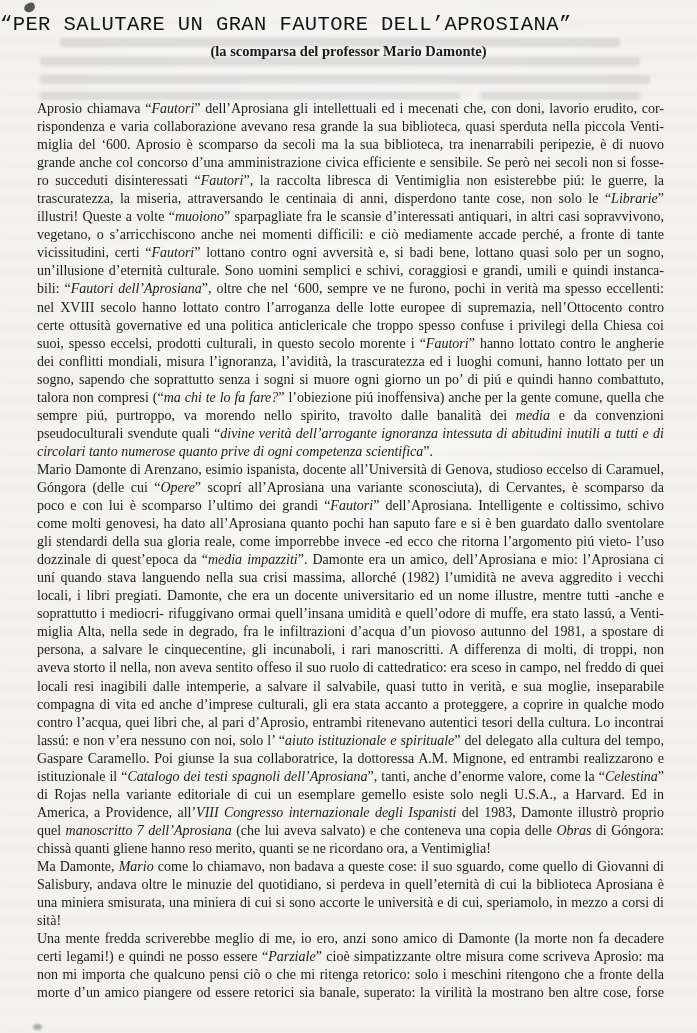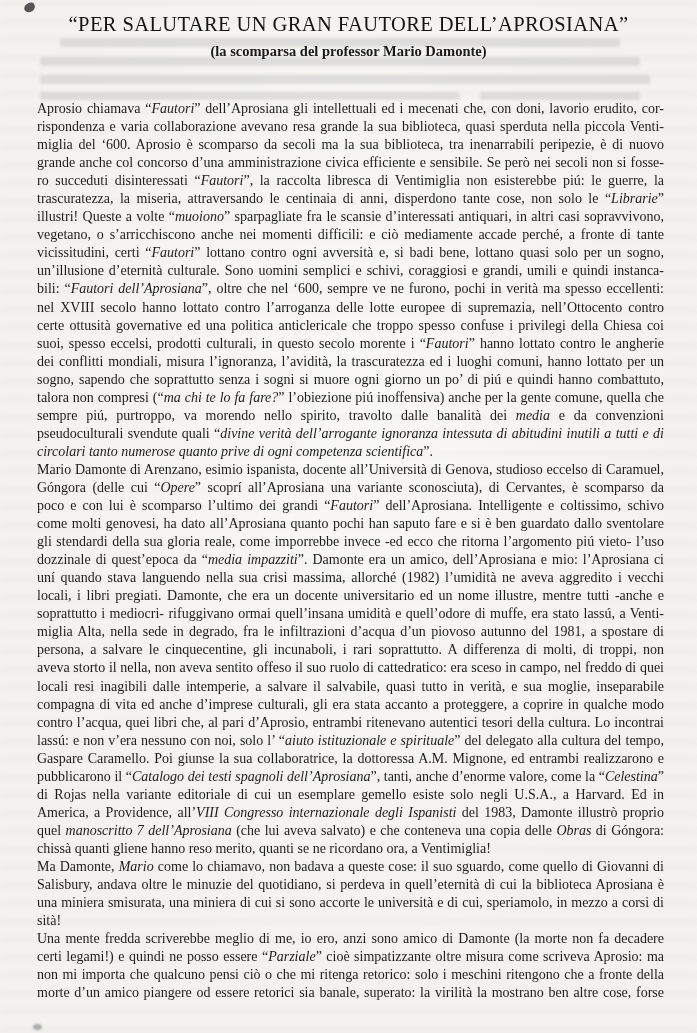--- a/index.html
+++ b/index.html
@@ -12,25 +12,25 @@
     color: #1b1b1b;
   }
   .page {
     position: absolute; inset: 0;
     background:
       radial-gradient(ellipse at 50% 40%, rgba(255,255,255,0.5) 0%, rgba(255,255,255,0) 70%),
       #f3f2ef;
   }
   .title {
     position: absolute; top: 13px; left: 0; right: 0;
-    text-align: center;
     font-size: 20.5px;
     letter-spacing: 0.4px;
     color: #141414;
     white-space: nowrap;
+    font-family: Liberation Mono, monospace;
   }
   .subtitle {
     position: absolute; top: 43px; left: 0; right: 0;
     text-align: center;
     font-size: 14.5px;
     font-weight: bold;
     color: #1a1a1a;
   }
   .body-text {
     position: absolute; top: 100px; left: 37px;
@@ -128,28 +128,28 @@
         <div class="line"><span>Mario Damonte di Arenzano, esimio ispanista, docente all’Università di Genova, studioso eccelso di Caramuel,</span></div>
         <div class="line"><span>Góngora (delle cui “</span><em>Opere</em><span>” scoprí all’Aprosiana una variante sconosciuta), di Cervantes, è scomparso da</span></div>
         <div class="line"><span>poco e con lui è scomparso l’ultimo dei grandi “</span><em>Fautori</em><span>” dell’Aprosiana. Intelligente e coltissimo, schivo</span></div>
         <div class="line"><span>come molti genovesi, ha dato all’Aprosiana quanto pochi han saputo fare e si è ben guardato dallo sventolare</span></div>
         <div class="line"><span>gli stendardi della sua gloria reale, come imporrebbe invece -ed ecco che ritorna l’argomento piú vieto- l’uso</span></div>
         <div class="line"><span>dozzinale di quest’epoca da “</span><em>media impazziti</em><span>”. Damonte era un amico, dell’Aprosiana e mio: l’Aprosiana ci</span></div>
         <div class="line"><span>uní quando stava languendo nella sua crisi massima, allorché (1982) l’umidità ne aveva aggredito i vecchi</span></div>
         <div class="line"><span>locali, i libri pregiati. Damonte, che era un docente universitario ed un nome illustre, mentre tutti -anche e</span></div>
         <div class="line"><span>soprattutto i mediocri- rifuggivano ormai quell’insana umidità e quell’odore di muffe, era stato lassú, a Venti-</span></div>
         <div class="line"><span>miglia Alta, nella sede in degrado, fra le infiltrazioni d’acqua d’un piovoso autunno del 1981, a spostare di</span></div>
-        <div class="line"><span>persona, a salvare le cinquecentine, gli incunaboli, i rari soprattutto. A differenza di molti, di troppi, non</span></div>
+        <div class="line"><span>persona, a salvare le cinquecentine, gli incunaboli, i rari manoscritti. A differenza di molti, di troppi, non</span></div>
         <div class="line"><span>aveva storto il nella, non aveva sentito offeso il suo ruolo di cattedratico: era sceso in campo, nel freddo di quei</span></div>
         <div class="line"><span>locali resi inagibili dalle intemperie, a salvare il salvabile, quasi tutto in verità, e sua moglie, inseparabile</span></div>
         <div class="line"><span>compagna di vita ed anche d’imprese culturali, gli era stata accanto a proteggere, a coprire in qualche modo</span></div>
         <div class="line"><span>contro l’acqua, quei libri che, al pari d’Aprosio, entrambi ritenevano autentici tesori della cultura. Lo incontrai</span></div>
         <div class="line"><span>lassú: e non v’era nessuno con noi, solo l’ “</span><em>aiuto istituzionale e spirituale</em><span>” del delegato alla cultura del tempo,</span></div>
         <div class="line"><span>Gaspare Caramello. Poi giunse la sua collaboratrice, la dottoressa A.M. Mignone, ed entrambi realizzarono e</span></div>
-        <div class="line"><span>pubblicarono il “</span><em>Catalogo dei testi spagnoli dell’Aprosiana</em><span>”, tanti, anche d’enorme valore, come la “</span><em>Celestina</em><span>”</span></div>
+        <div class="line"><span>istituzionale il “</span><em>Catalogo dei testi spagnoli dell’Aprosiana</em><span>”, tanti, anche d’enorme valore, come la “</span><em>Celestina</em><span>”</span></div>
         <div class="line"><span>di Rojas nella variante editoriale di cui un esemplare gemello esiste solo negli U.S.A., a Harvard.  Ed in</span></div>
         <div class="line"><span>America, a Providence, all’</span><em>VIII Congresso internazionale degli Ispanisti</em><span> del 1983, Damonte illustrò proprio</span></div>
         <div class="line"><span>quel </span><em>manoscritto 7 dell’Aprosiana</em><span> (che lui aveva salvato) e che conteneva  una copia delle </span><em>Obras</em><span> di Góngora:</span></div>
         <div class="line lastline"><span>chissà quanti gliene hanno reso merito, quanti se ne ricordano ora, a Ventimiglia!</span></div>
       </div>
       <div class="para">
         <div class="line"><span>Ma Damonte, </span><em>Mario</em><span> come lo chiamavo, non badava a queste cose: il suo sguardo, come quello di Giovanni di</span></div>
         <div class="line"><span>Salisbury, andava oltre le minuzie del quotidiano, si perdeva in quell’eternità di cui la biblioteca Aprosiana è</span></div>
         <div class="line"><span>una miniera smisurata, una miniera di cui si sono accorte le università e di cui, speriamolo, in mezzo a corsi di</span></div>
         <div class="line lastline"><span>sità!</span></div>

